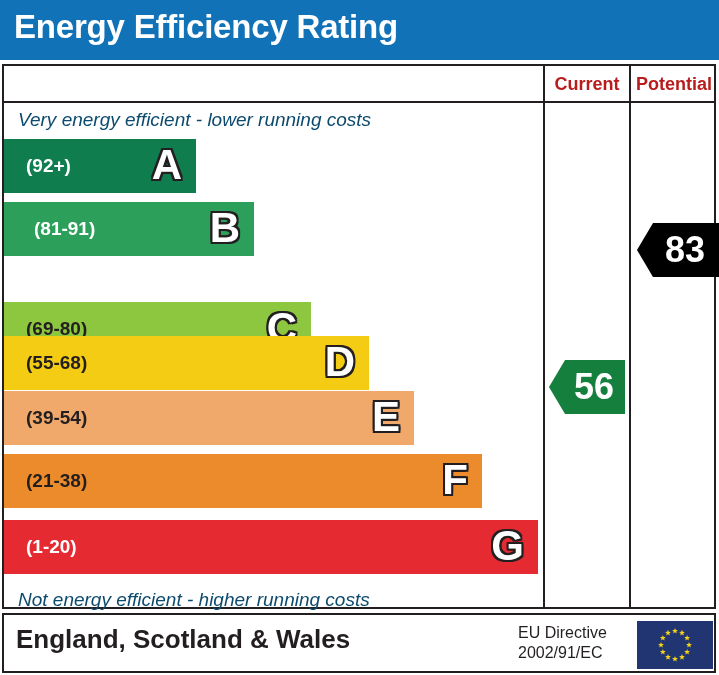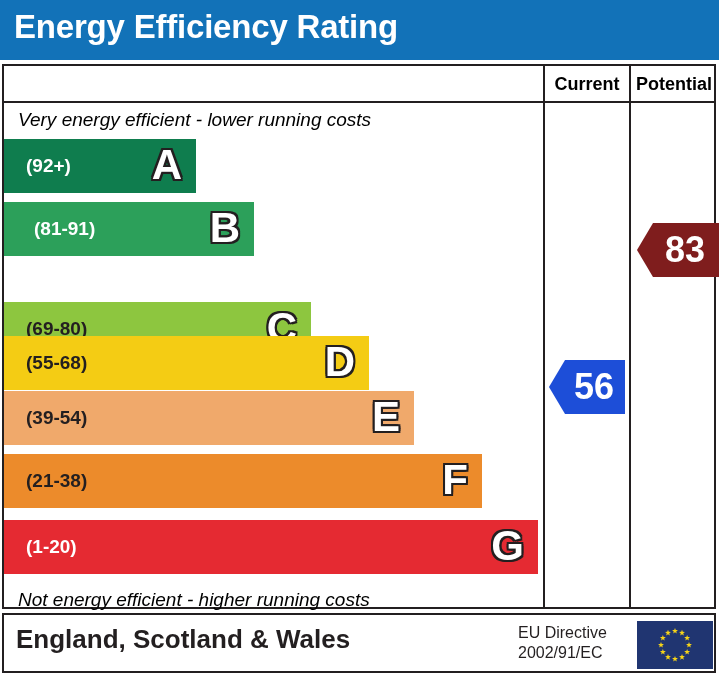--- a/index.html
+++ b/index.html
@@ -74,34 +74,34 @@
     width: 2px;
     height: 545px;
     background: #231f20;
   }
 
   .col-hdr {
     position: absolute;
     top: 74px;
     font-size: 18px;
     font-weight: bold;
-    color: #000000;
+    color: #b91c1c;
     text-align: center;
     white-space: nowrap;
   }
   .col-hdr.current   { left: 545px; width: 84px; }
   .col-hdr.potential { left: 598px; width: 88px; padding-left: 32px; }
 
   
   .caption {
     position: absolute;
     left: 18px;
     font-size: 19px;
     font-style: italic;
-    color: #000000;
+    color: #0c4a6e;
     white-space: nowrap;
   }
   .caption.top    { top: 109px; }
   .caption.bottom { top: 589px; }
 
   
   .band {
     position: absolute;
     left: 4px;
     height: 54px;
@@ -235,24 +235,24 @@
         <div class="band-range" style="color: rgb(35, 31, 32);">(21-38)</div>
         <div class="band-letter">F</div>
       </div>
       <div class="band" style="top: 520px; width: 534px; background: rgb(229, 42, 50);">
         <div class="band-range" style="color: #ffffff;">(1-20)</div>
         <div class="band-letter">G</div>
       </div>
     </div>
 
   <div id="markers-host">
-      <div class="marker" style="left: 549px; top: 360px; width: 76px; background: #1d4ed8; text-align: right;">
+      <div class="marker" style="left: 549px; top: 360px; width: 76px; background: #15803d; text-align: right;">
         <span class="marker-value">56</span>
       </div>
-      <div class="marker" style="left: 637px; top: 223px; width: 82px; background: #7f1d1d;">
+      <div class="marker" style="left: 637px; top: 223px; width: 82px; background: #000000; text-decoration: underline;">
         <span class="marker-value">83</span>
       </div>
     </div>
 
   <div class="footer"></div>
   <div class="footer-region">England, Scotland &amp; Wales</div>
   <div class="footer-directive">
     <div>EU Directive</div>
     <div>2002/91/EC</div>
   </div>

